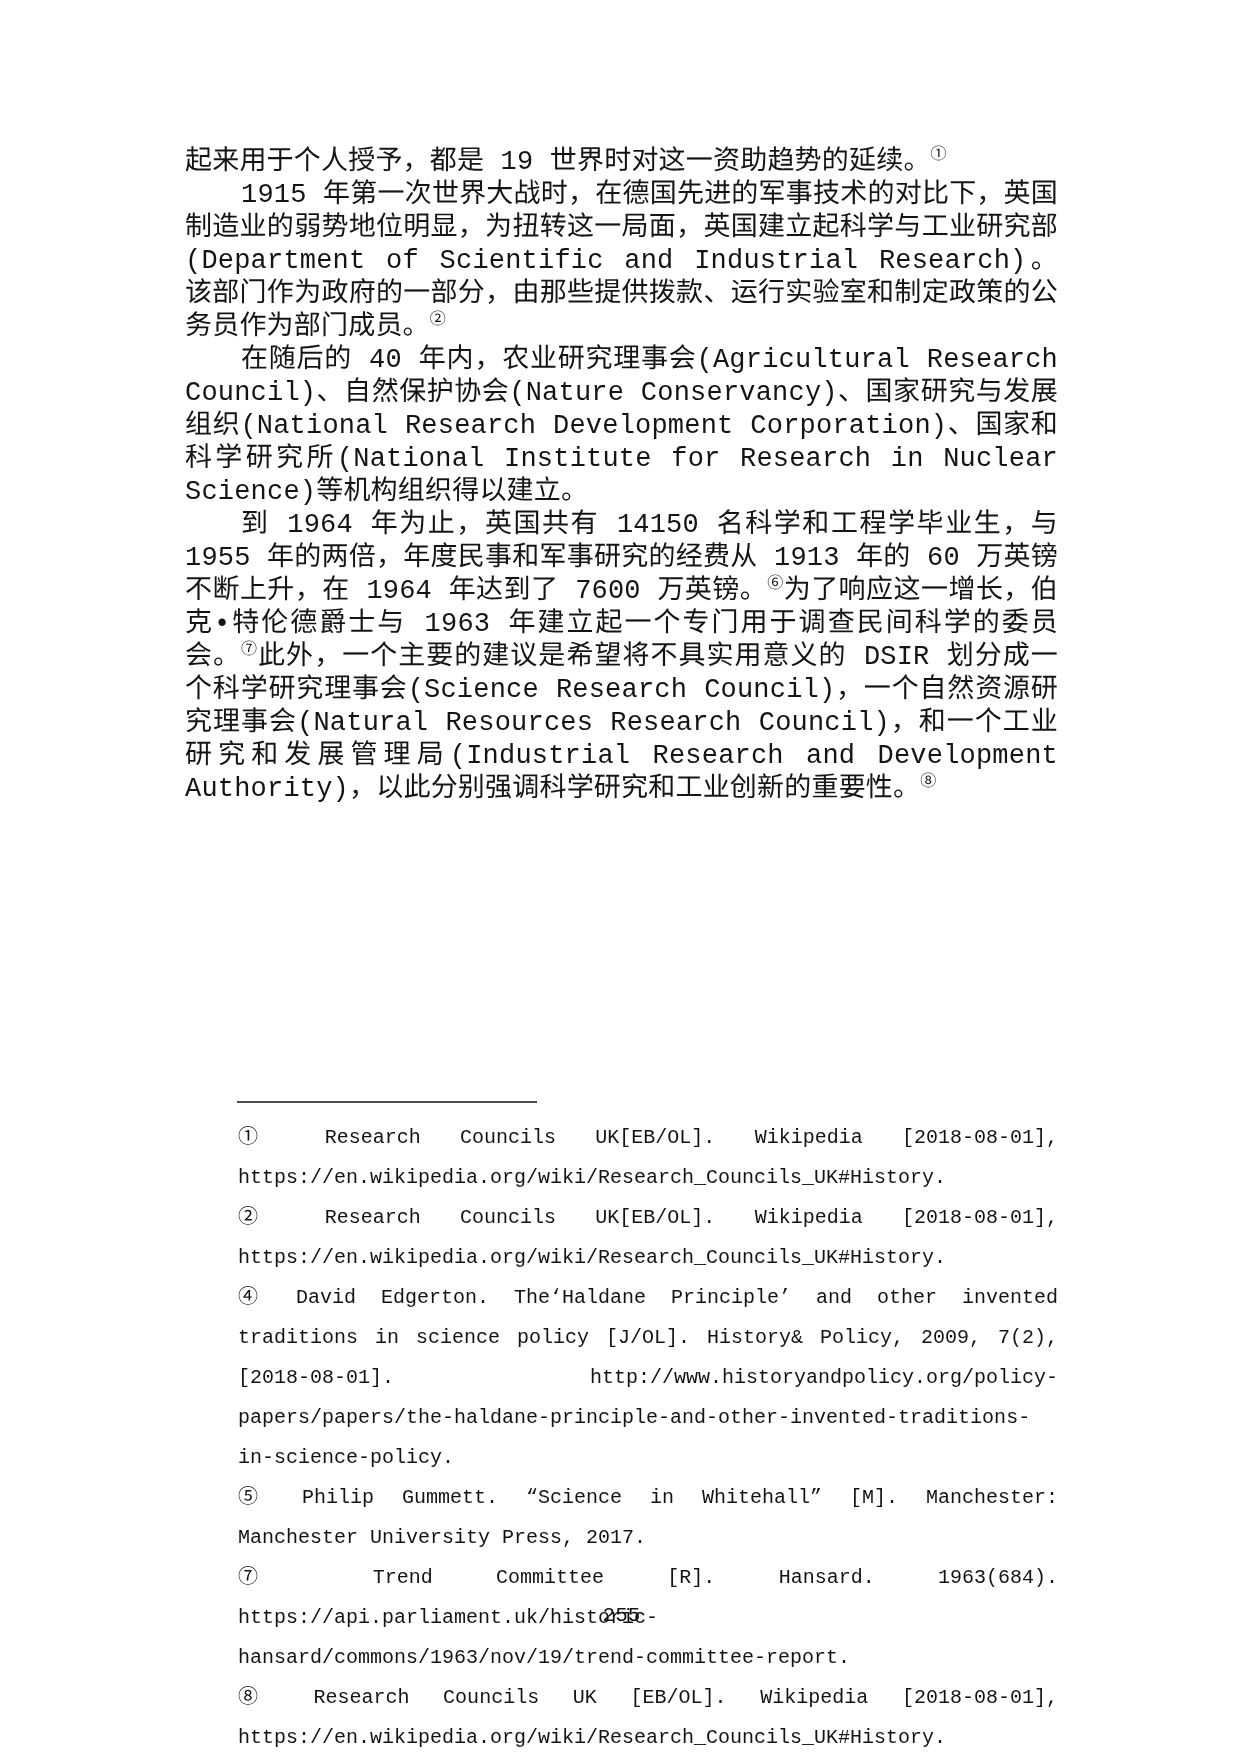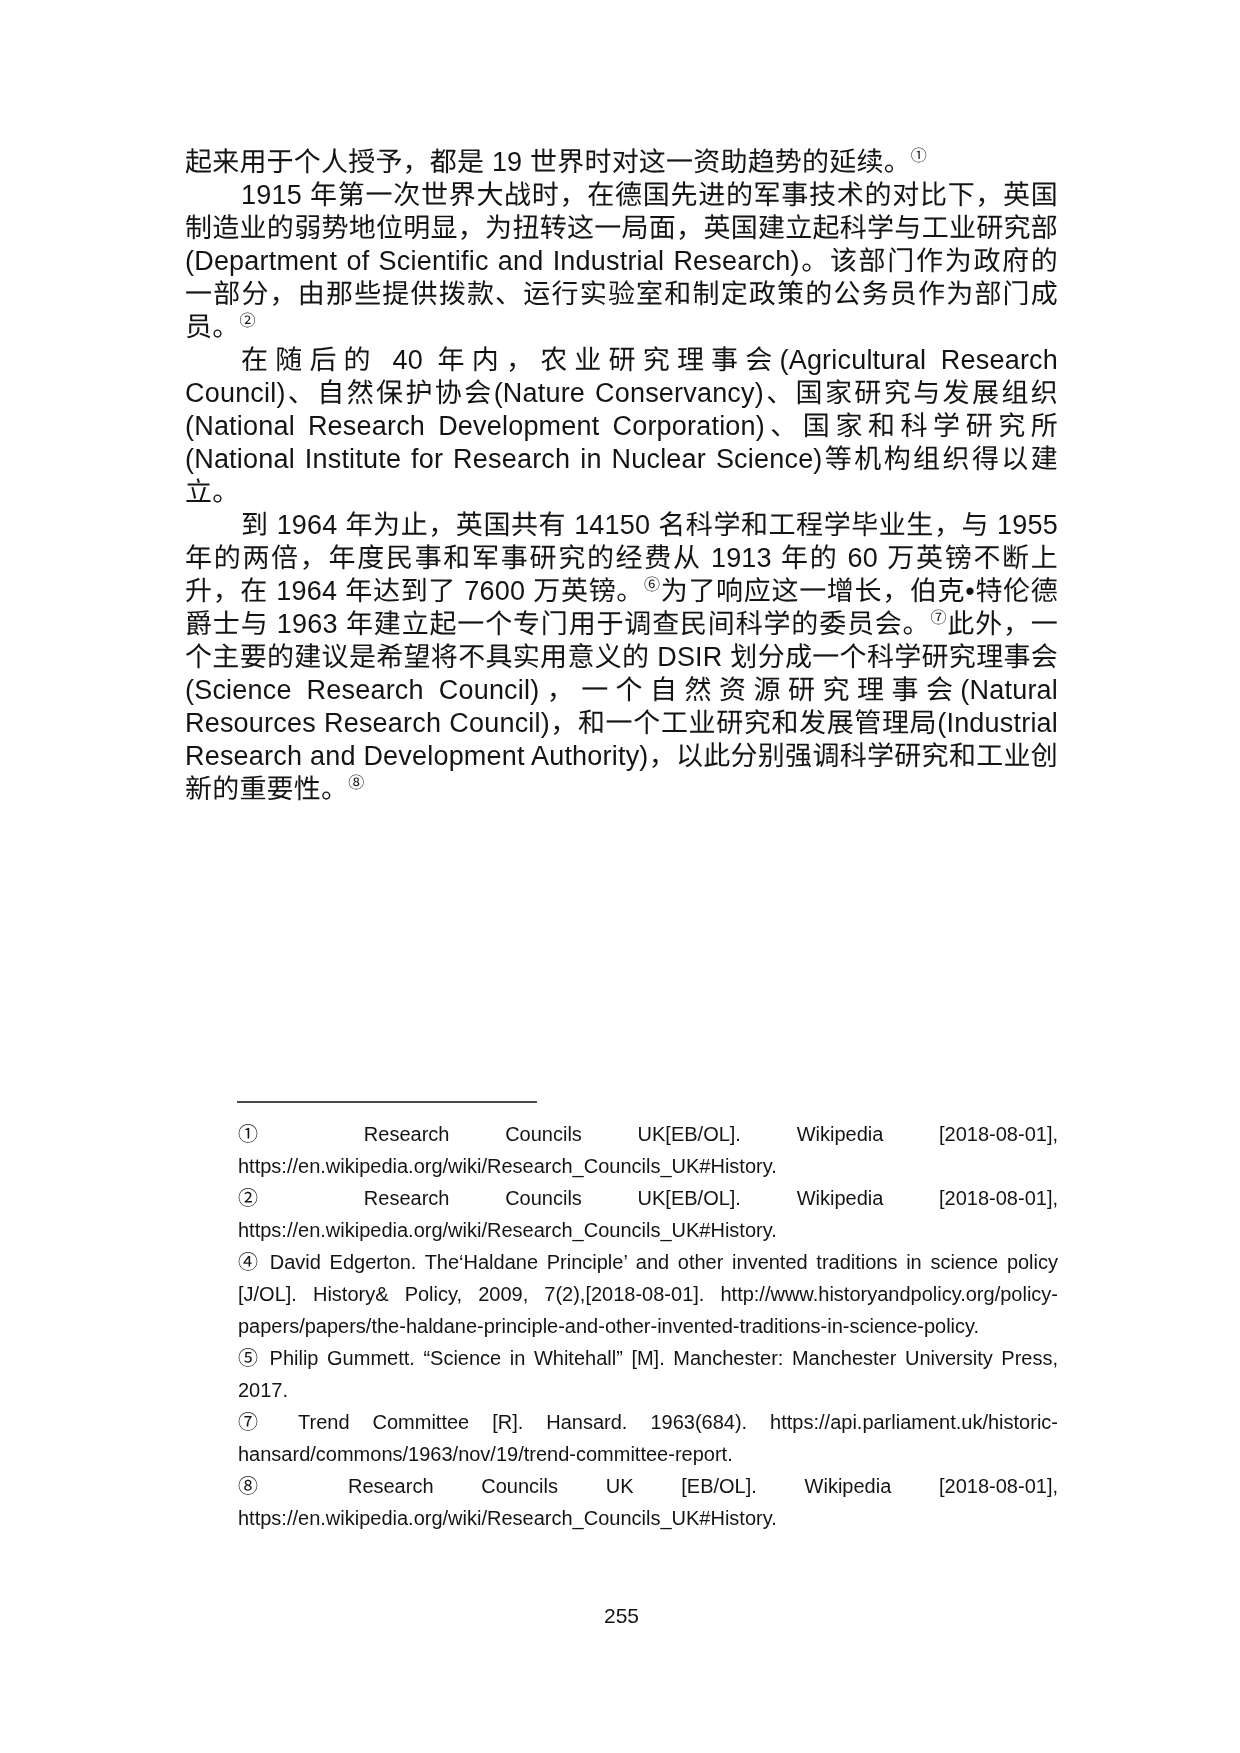--- a/index.html
+++ b/index.html
@@ -6,21 +6,21 @@
     margin: 0;
     padding: 0;
     background: #ffffff;
   }
   .page {
     position: relative;
     width: 1240px;
     height: 1753px;
     background: #ffffff;
     color: #141414;
-    font-family: Liberation Sans, sans-serif;
+    font-family: Liberation Mono, monospace;
     overflow: hidden;
   }
   .content {
     position: absolute;
     left: 185px;
     top: 146px;
     width: 873px;
   }
   .para {
     margin: 0;
@@ -46,21 +46,21 @@
   }
   .footnotes {
     position: absolute;
     left: 238px;
     top: 1118px;
     width: 820px;
   }
   .footnote {
     margin: 0;
     font-size: 20px;
-    line-height: 32px;
+    line-height: 40px;
     text-align: justify;
     overflow-wrap: normal;
   }
   .fn-marker { font-size: 20px; }
   .page-number {
     position: absolute;
     left: 185px;
     top: 1604px;
     width: 873px;
     text-align: center;

